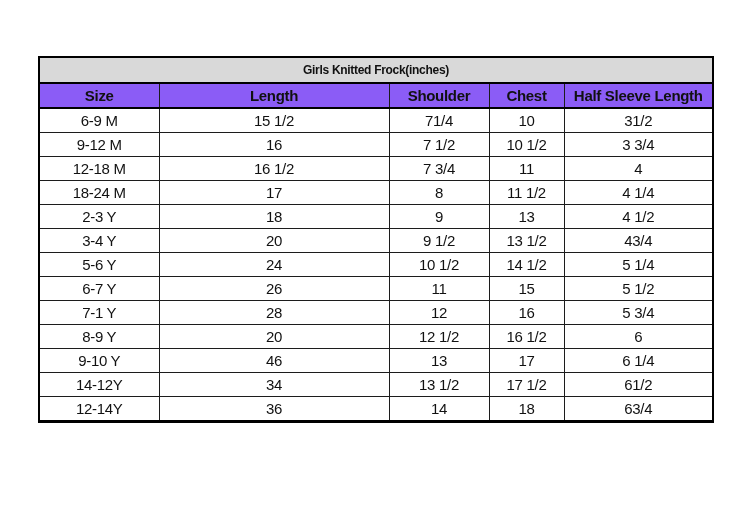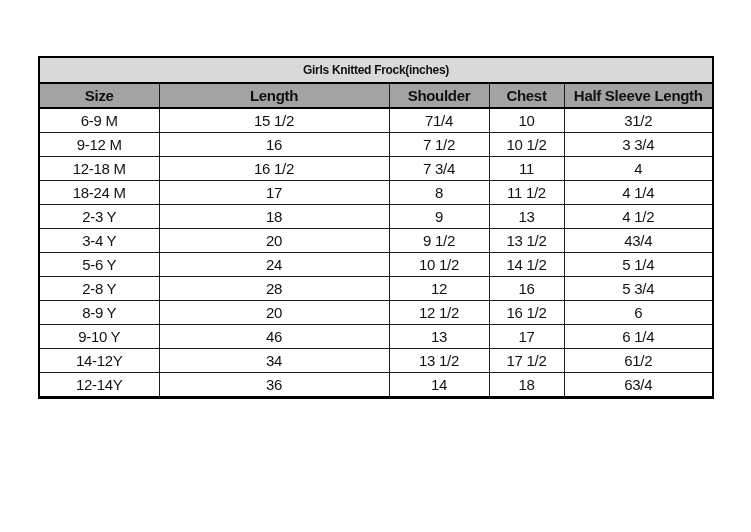--- a/index.html
+++ b/index.html
@@ -42,21 +42,21 @@
     overflow: hidden;
   }
   tr.title-row th {
     background: #d9d9d9;
     font-size: 12px;
     font-weight: 700;
     border-bottom: 2px solid #000000;
     height: 24px;
   }
   tr.header-row th {
-    background: #a3a3a3;
+    background: #8b5cf6;
     font-size: 15px;
     font-weight: 700;
     border-bottom: 2px solid #000000;
   }
   tbody td {
     font-size: 15px;
     font-weight: 400;
     background: #ffffff;
   }
 </style>
@@ -128,21 +128,28 @@
     <td>43/4</td>
   </tr>
         <tr>
     <td>5-6 Y</td>
     <td>24</td>
     <td>10 1/2</td>
     <td>14 1/2</td>
     <td>5 1/4</td>
   </tr>
         <tr>
-    <td>2-8 Y</td>
+    <td>6-7 Y</td>
+    <td>26</td>
+    <td>11</td>
+    <td>15</td>
+    <td>5 1/2</td>
+  </tr>
+        <tr>
+    <td>7-1 Y</td>
     <td>28</td>
     <td>12</td>
     <td>16</td>
     <td>5 3/4</td>
   </tr>
         <tr>
     <td>8-9 Y</td>
     <td>20</td>
     <td>12 1/2</td>
     <td>16 1/2</td>

